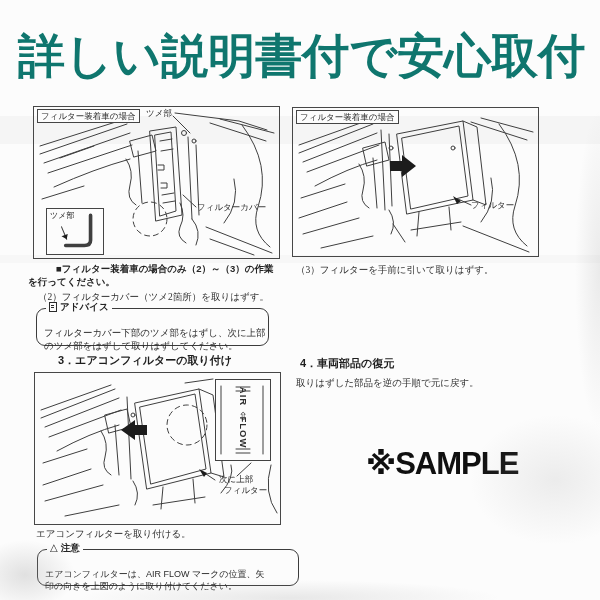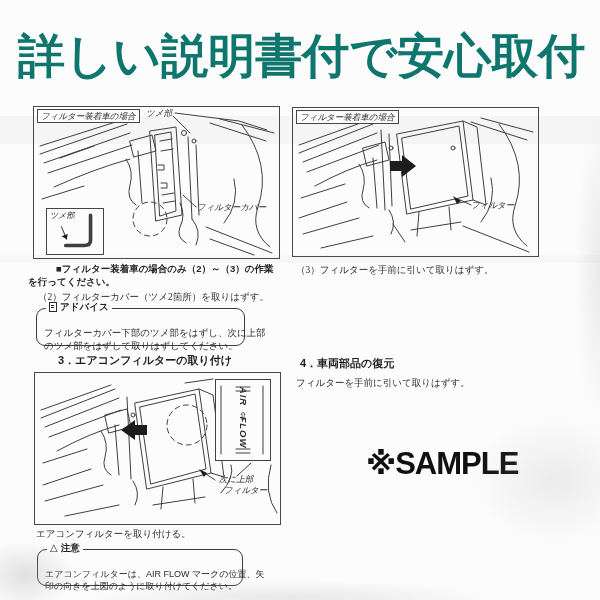--- a/index.html
+++ b/index.html
@@ -20,21 +20,21 @@
   .band{position:absolute;left:0;right:0;pointer-events:none;background:rgba(190,190,190,.10);}
   .band1{top:116px;height:28px;}
   .band2{top:255px;height:8px;background:rgba(190,190,190,.07);}
 
   .headline{
     position:absolute;left:18px;top:30px;width:572px;
     font-size:47px;line-height:1.12;font-weight:bold;letter-spacing:0px;
     color:#0f766e;white-space:nowrap;
   }
 
-  .diagram{position:absolute;border:1.6px solid #474747;background:transparent;font-style:italic;}
+  .diagram{position:absolute;border:1.6px solid #474747;background:transparent;}
   .d1{left:33px;top:106px;width:245px;height:151px;}
   .d2{left:292px;top:107px;width:245px;height:148px;}
   .d3{left:34px;top:372px;width:245px;height:151px;}
   .art{position:absolute;left:0;top:0;width:100%;height:100%;}
   .art path,.art line,.art circle,.art polyline{stroke:#3f3f3f;stroke-width:1;fill:none;stroke-linecap:round;stroke-linejoin:round;}
   .art .thick{stroke-width:3.5;}
   .art .fillblk{fill:#1c1c1c;stroke:none;}
   .art .dash{stroke-dasharray:5,4;}
 
   .dcaption{
@@ -67,22 +67,22 @@
   .gothic{font-family:"Liberation Sans","DejaVu Sans",sans-serif;}
   .mincho{font-family:"Liberation Serif","DejaVu Serif",serif;}
   .t95{font-size:9.5px;line-height:1.3;color:#2e2e2e;}
   .t95b{font-size:9.5px;line-height:1.3;font-weight:bold;color:#242424;}
   .sect{font-size:11px;font-weight:bold;color:#1e1e1e;margin-left:20px;}
 
   .callout{
     position:absolute;border:1.2px solid #3c3c3c;border-radius:9px;background:transparent;
     box-sizing:border-box;
   }
-  .advice{left:36px;top:308px;width:209px;height:38px;}
-  .caution{left:37px;top:549px;width:206px;height:37px;text-decoration:underline;}
+  .advice{left:36px;top:308px;width:233px;height:38px;}
+  .caution{left:37px;top:549px;width:262px;height:37px;text-decoration:underline;}
   .callout-title{
     position:absolute;top:-7px;left:9px;background:#fcfcfc;padding:0 3px;
     display:flex;align-items:center;gap:3px;
     font-size:9.5px;font-weight:bold;color:#242424;line-height:1.1;white-space:nowrap;
   }
   .callout-body{
     position:absolute;left:7px;top:18px;right:5px;
     font-size:9.5px;line-height:1.35;color:#2b2b2b;white-space:nowrap;
   }
   .caution .callout-body{font-size:9px;}
@@ -207,21 +207,21 @@
       <span>アドバイス</span>
     </div>
     <div class="callout-body gothic">
       <div>フィルターカバー下部のツメ部をはずし、次に上部</div>
       <div>のツメ部をはずして取りはずしてください。</div>
     </div>
   </div>
 
   <div class="txt mincho t95" style="left:296px;top:264px;">（3）フィルターを手前に引いて取りはずす。</div>
   <div class="txt gothic sect" style="left:280px;top:356px;">4．車両部品の復元</div>
-  <div class="txt mincho t95" style="left:296px;top:377px;">フィルターを手前に引いて取りはずす。</div>
+  <div class="txt mincho t95" style="left:296px;top:377px;">取りはずした部品を逆の手順で元に戻す。</div>
 
   <div class="txt gothic sect" style="left:38px;top:353px;">3．エアコンフィルターの取り付け</div>
 
   <div class="diagram d3">
     <svg class="art" viewBox="0 0 245 151">
       <path d="M6,45 L80,16"></path>
         <path d="M6,37 L76,12"></path>
         <path d="M10,54 L84,25"></path>
       <path d="M14,64 L86,37"></path>
         <path d="M22,78 Q55,60 84,52"></path>

